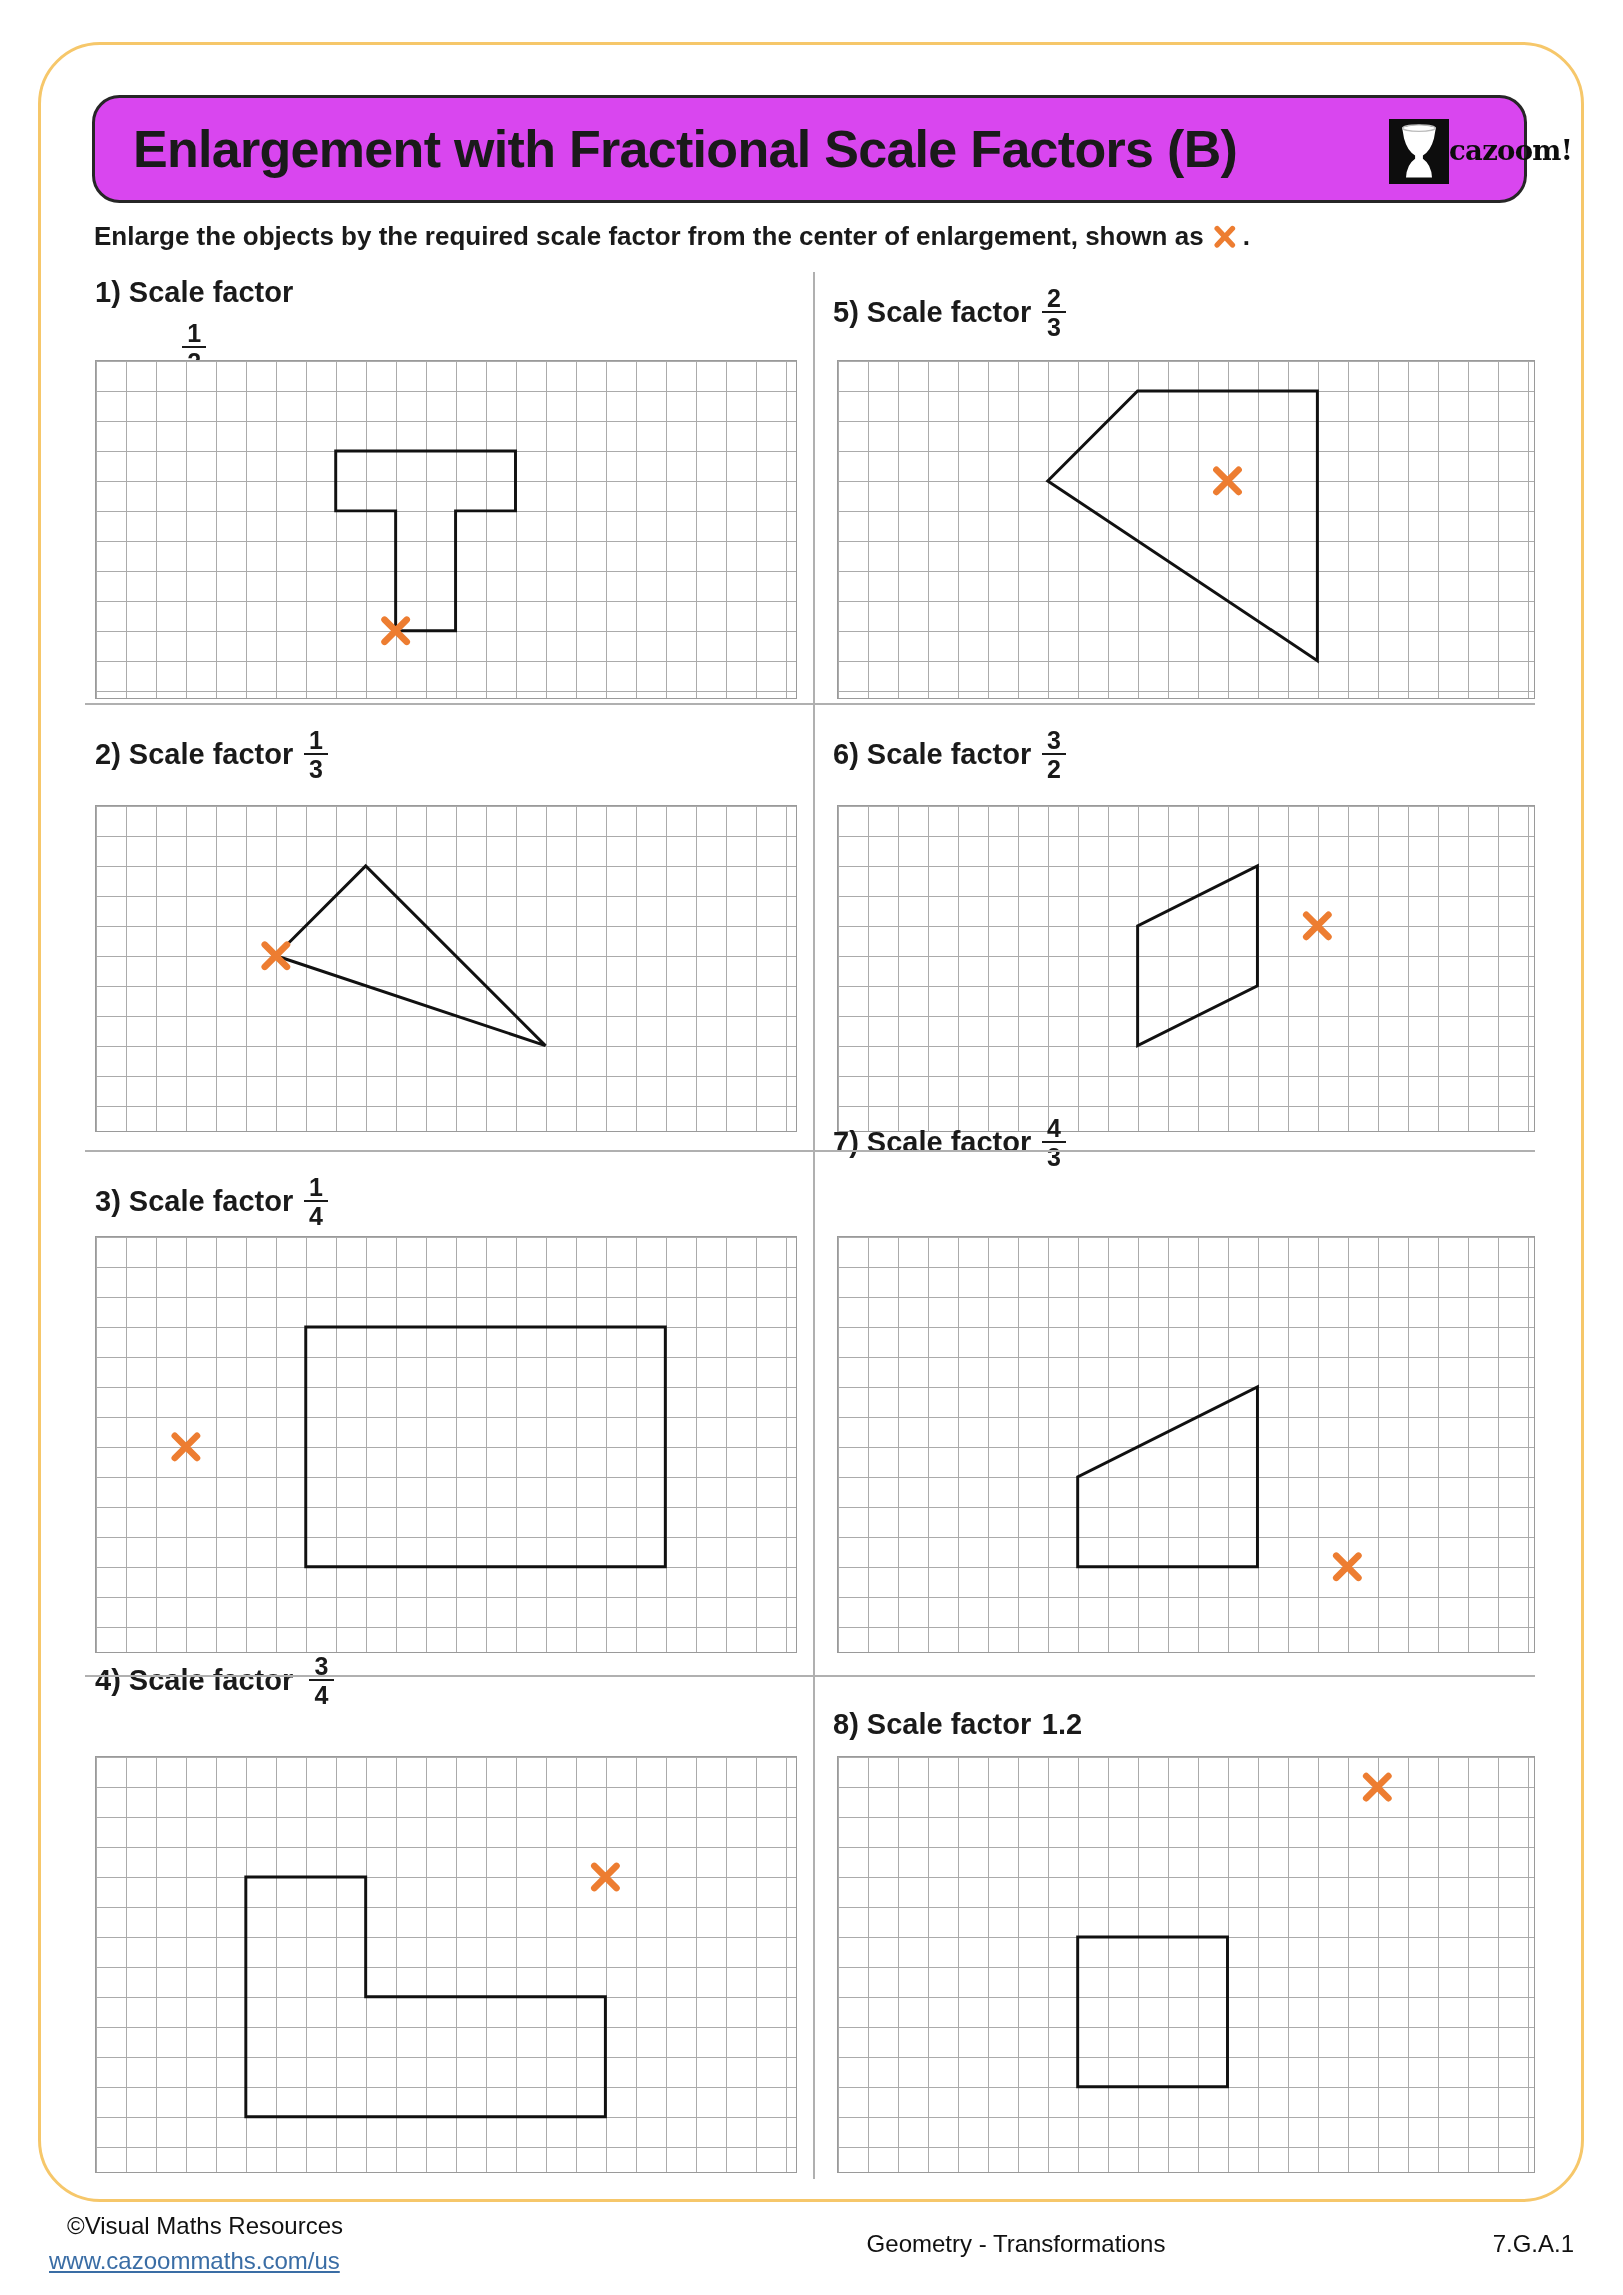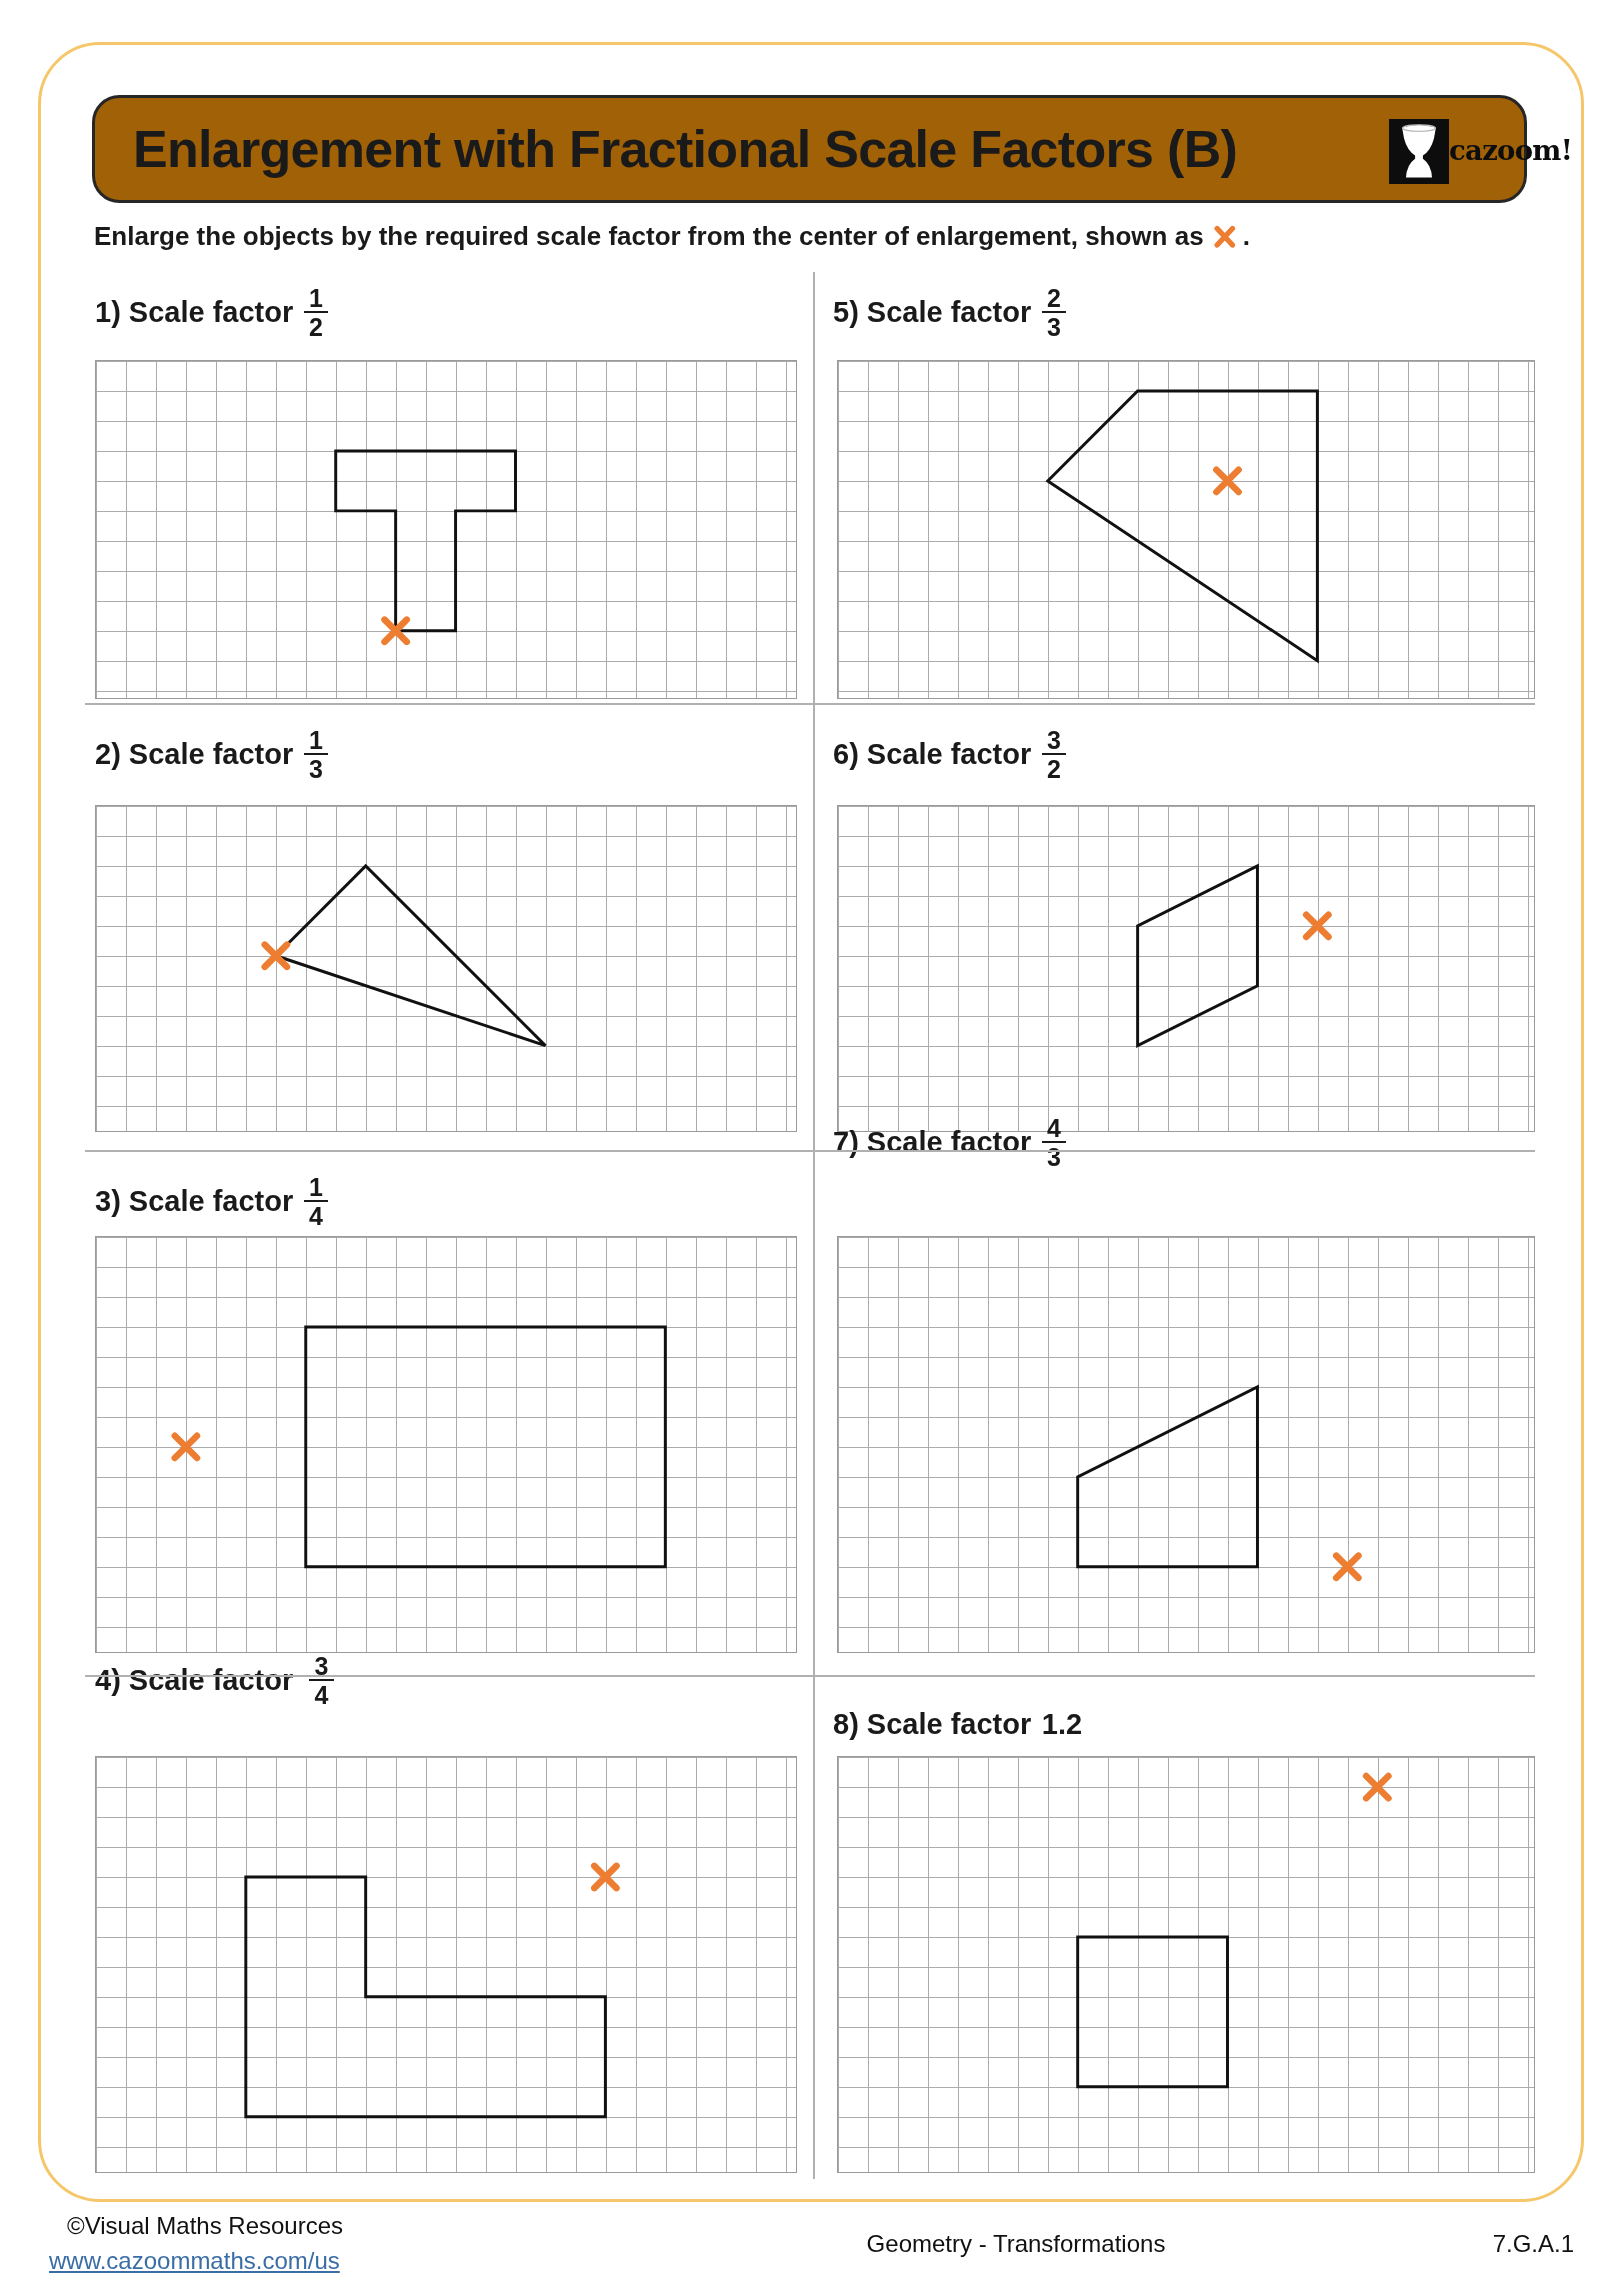--- a/index.html
+++ b/index.html
@@ -6,21 +6,21 @@
   #page{
     position:relative; width:1623px; height:2295px; background:#ffffff;
     font-family:"Liberation Sans", sans-serif; color:#1a1a1a; overflow:hidden;
   }
   #outer-border{
     position:absolute; left:38px; top:42px; width:1540px; height:2154px;
     border:3.3px solid #F6C76A; border-radius:62px;
   }
   #title-box{
     position:absolute; left:92px; top:95px; width:1435px; height:108px;
-    border:3.3px solid #262626; border-radius:27.5px; background:#a16207;
+    border:3.3px solid #262626; border-radius:27.5px; background:#d946ef;
     box-sizing:border-box; display:flex; align-items:center;
   }
   #title-text{
     font-size:52px; font-weight:bold; letter-spacing:-0.7px; padding-left:38px;
     white-space:nowrap;
   }
   #logo{
     position:absolute; left:1389px; top:102px; width:118px; height:98px;
     display:flex; flex-direction:row; align-items:center;
   }
@@ -79,21 +79,21 @@
 
   <div id="instruction">
     <span>Enlarge the objects by the required scale factor from the center of enlargement, shown as</span>
     <svg class="x-inline" viewBox="0 0 40 40">
       <path d="M7 6 L33 34 M33 6 L7 34" stroke="#ED7D31" stroke-width="9" stroke-linecap="round" fill="none"></path>
     </svg>
     <span>.</span>
   </div>
 
   <div id="panels">
-      <div class="panel-label" style="left: 95px; top: 276px;">
+      <div class="panel-label" style="left: 95px; top: 276px; flex-direction: column;">
         <span>1) Scale factor</span>
         <span class="fraction">
           <span class="frac-num">1</span>
           <span class="frac-den">2</span>
         </span>
       </div>
       <div class="grid" style="left: 95px; top: 360px; width: 702px; height: 339px; background-size: 30px 30px;">
         <svg width="702" height="339" viewBox="0 0 1073 518">
           <polygon points="366.4,137.39999999999998 641.1999999999999,137.39999999999998 641.1999999999999,229 549.5999999999999,229 549.5999999999999,412.2 458,412.2 458,229 366.4,229" fill="none" stroke="#111111" stroke-width="4.5"></polygon>
           <path d="M441 395.2 L475 429.2 M475 395.2 L441 429.2" stroke="#ED7D31" stroke-width="10" stroke-linecap="round" fill="none"></path>

